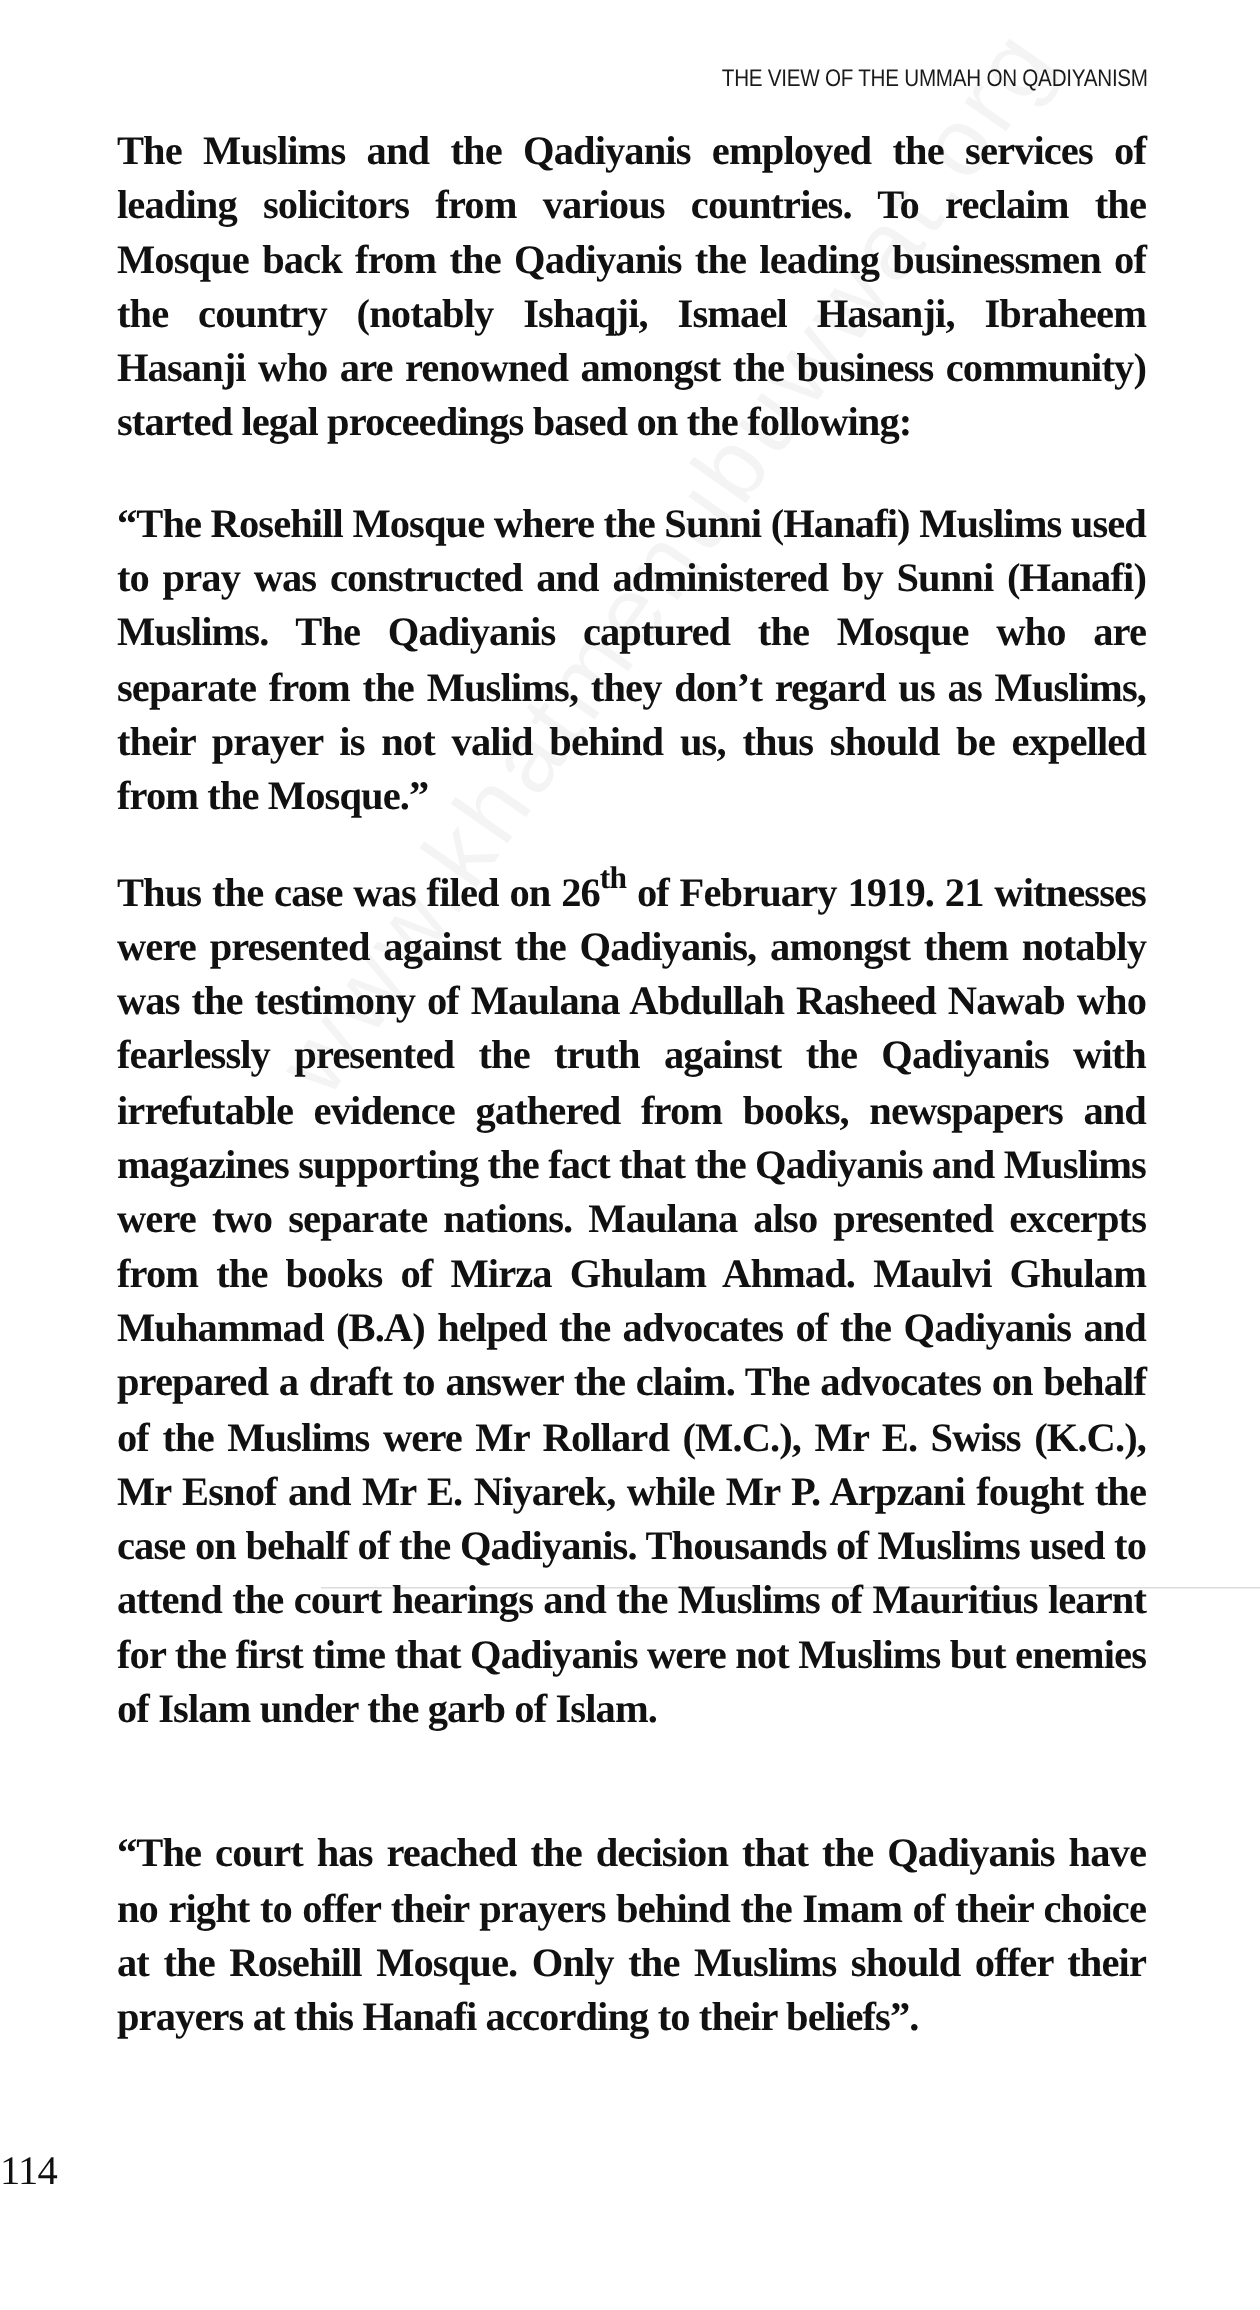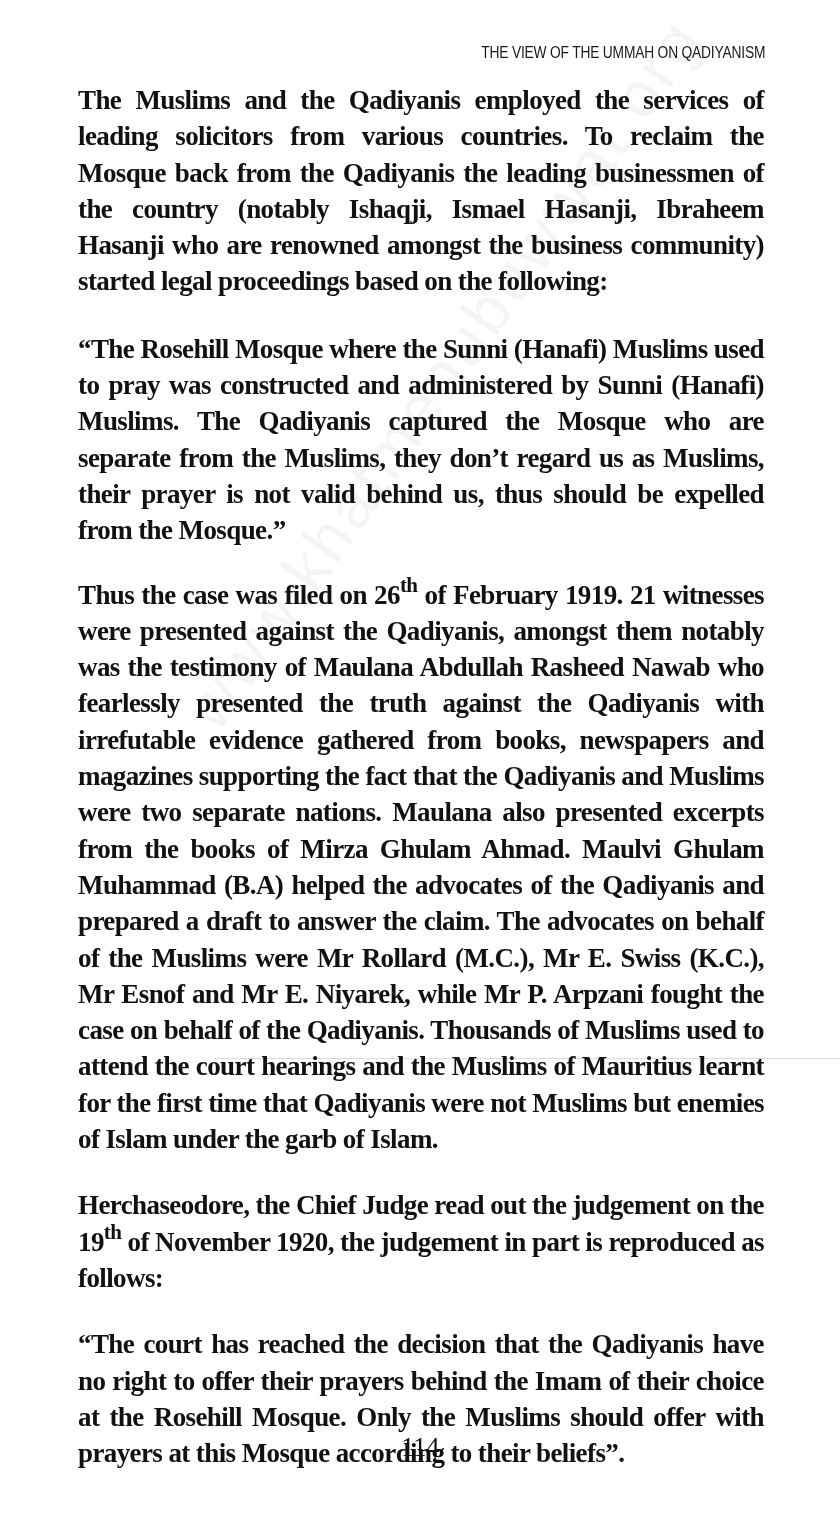--- a/index.html
+++ b/index.html
@@ -50,21 +50,20 @@
     sup {
       font-size: 21px;
       line-height: 0;
       vertical-align: 12px;
     }
     .page-number {
       position: absolute;
       top: 1432px;
       left: 0;
       width: 840px;
-      text-align: center;
       font-size: 27px;
       letter-spacing: -0.5px;
     }
     .watermark {
       position: absolute;
       left: 170px;
       top: 700px;
       font-family: "Liberation Sans", "DejaVu Sans", sans-serif;
       font-size: 64px;
       color: rgba(0,0,0,0.045);
@@ -91,18 +90,17 @@
 <div class="watermark">www.khatmenubuwwat.org</div>
 <div class="faint-rule"></div>
 
 <div class="content">
   <p class="para">The Muslims and the Qadiyanis employed the services of leading solicitors from various countries. To reclaim the Mosque back from the Qadiyanis the leading businessmen of the country (notably Ishaqji, Ismael Hasanji, Ibraheem Hasanji who are renowned amongst the business community) started legal proceedings based on the following:</p>
   <div class="gap1"></div>
   <p class="para">“The Rosehill Mosque where the Sunni (Hanafi) Muslims used to pray was constructed and administered by Sunni (Hanafi) Muslims. The Qadiyanis captured the Mosque who are separate from the Muslims, they don’t regard us as Muslims, their prayer is not valid behind us, thus should be expelled from the Mosque.”</p>
   <div class="gap2"></div>
   <p class="para"><span>Thus the case was filed on 26</span><sup>th</sup><span> of February 1919. 21 witnesses were presented against the Qadiyanis, amongst them notably was the testimony of Maulana Abdullah Rasheed Nawab who fearlessly presented the truth against the Qadiyanis with irrefutable evidence gathered from books, newspapers and magazines supporting the fact that the Qadiyanis and Muslims were two separate nations. Maulana also presented excerpts from the books of Mirza Ghulam Ahmad. Maulvi Ghulam Muhammad (B.A) helped the advocates of the Qadiyanis and prepared a draft to answer the claim. The advocates on behalf of the Muslims were Mr Rollard (M.C.), Mr E. Swiss (K.C.), Mr Esnof and Mr E. Niyarek, while Mr P. Arpzani fought the case on behalf of the Qadiyanis. Thousands of Muslims used to attend the court hearings and the Muslims of Mauritius learnt for the first time that Qadiyanis were not Muslims but enemies of Islam under the garb of Islam.</span></p>
   <div class="gap3"></div>
-  <p class="para"><span>Herchaseodore, the Chief Judge read out the judgement on the 19</span><sup>th</sup><span> of November 1920, the judgement in part is reproduced as follows:</span></p>
   <div class="gap4"></div>
-  <p class="para">“The court has reached the decision that the Qadiyanis have no right to offer their prayers behind the Imam of their choice at the Rosehill Mosque. Only the Muslims should offer with prayers at this Mosque according to their beliefs”.</p>
+  <p class="para">“The court has reached the decision that the Qadiyanis have no right to offer their prayers behind the Imam of their choice at the Rosehill Mosque. Only the Muslims should offer their prayers at this Hanafi according to their beliefs”.</p>
 </div>
 
 <div class="page-number">114</div>
 
 </body></html>

